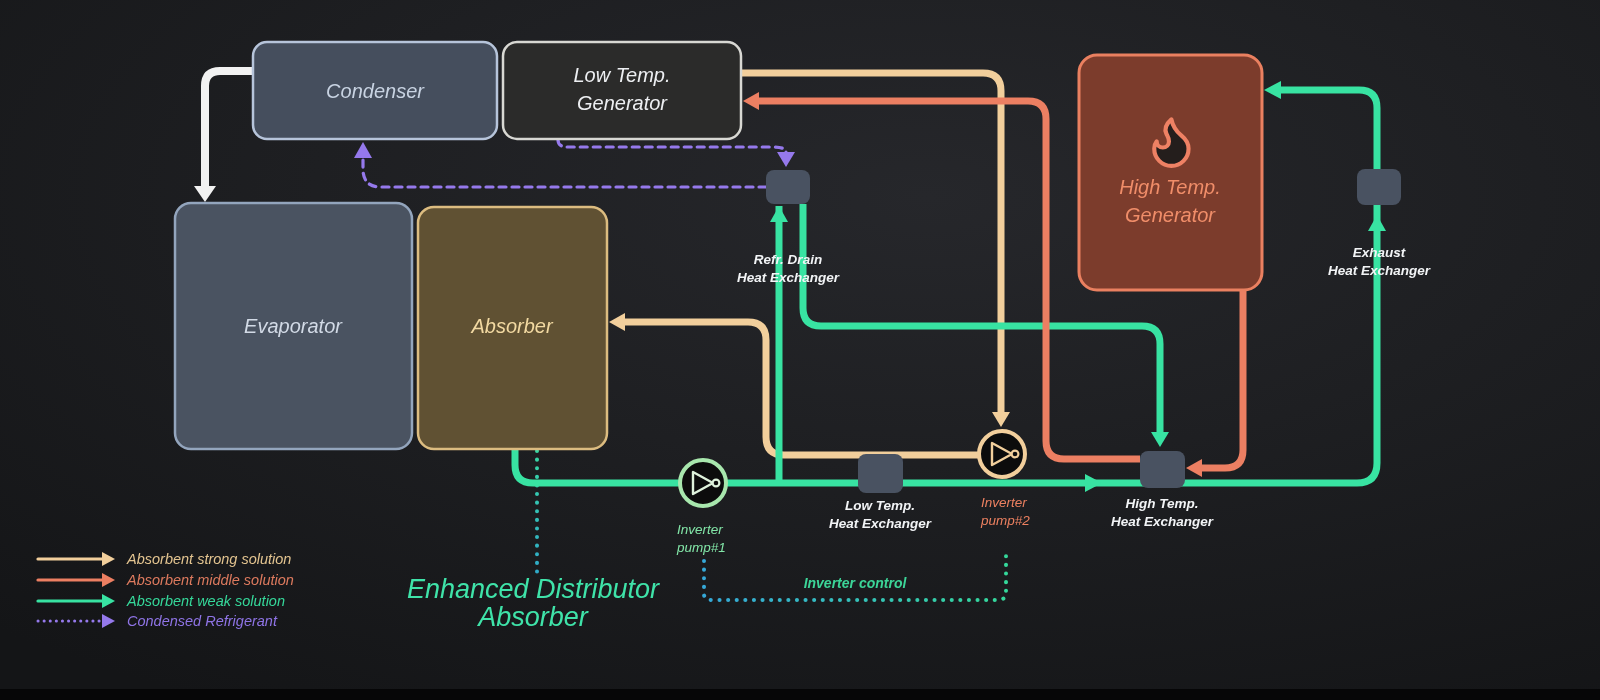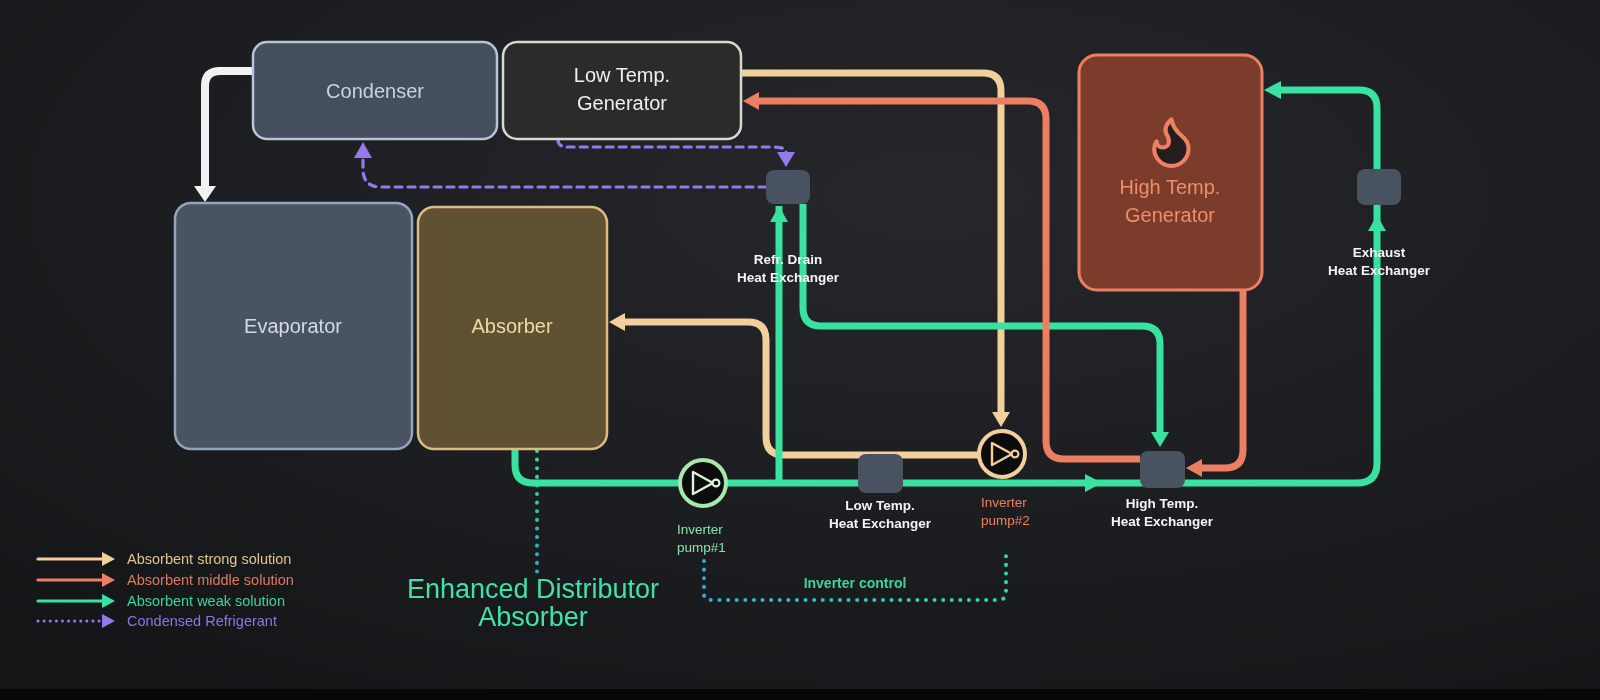--- a/index.html
+++ b/index.html
@@ -1,17 +1,17 @@
 <!DOCTYPE html>
 <html><head>
 <meta charset="utf-8">
 <style>
   html,body{margin:0;padding:0;background:#050505;}
   .stage{width:1600px;height:700px;position:relative;overflow:hidden;
-         font-family:"Liberation Sans", sans-serif;}
+         font-family:"Liberation Sans", sans-serif;font-style:italic;}
   svg{display:block;}
   text{font-family:"Liberation Sans", sans-serif;}
 </style>
 </head>
 <body>
 
 <div class="stage">
 <svg width="1600" height="700" viewBox="0 0 1600 700">
   <defs>
     <radialGradient id="bg" cx="58%" cy="28%" r="85%">

